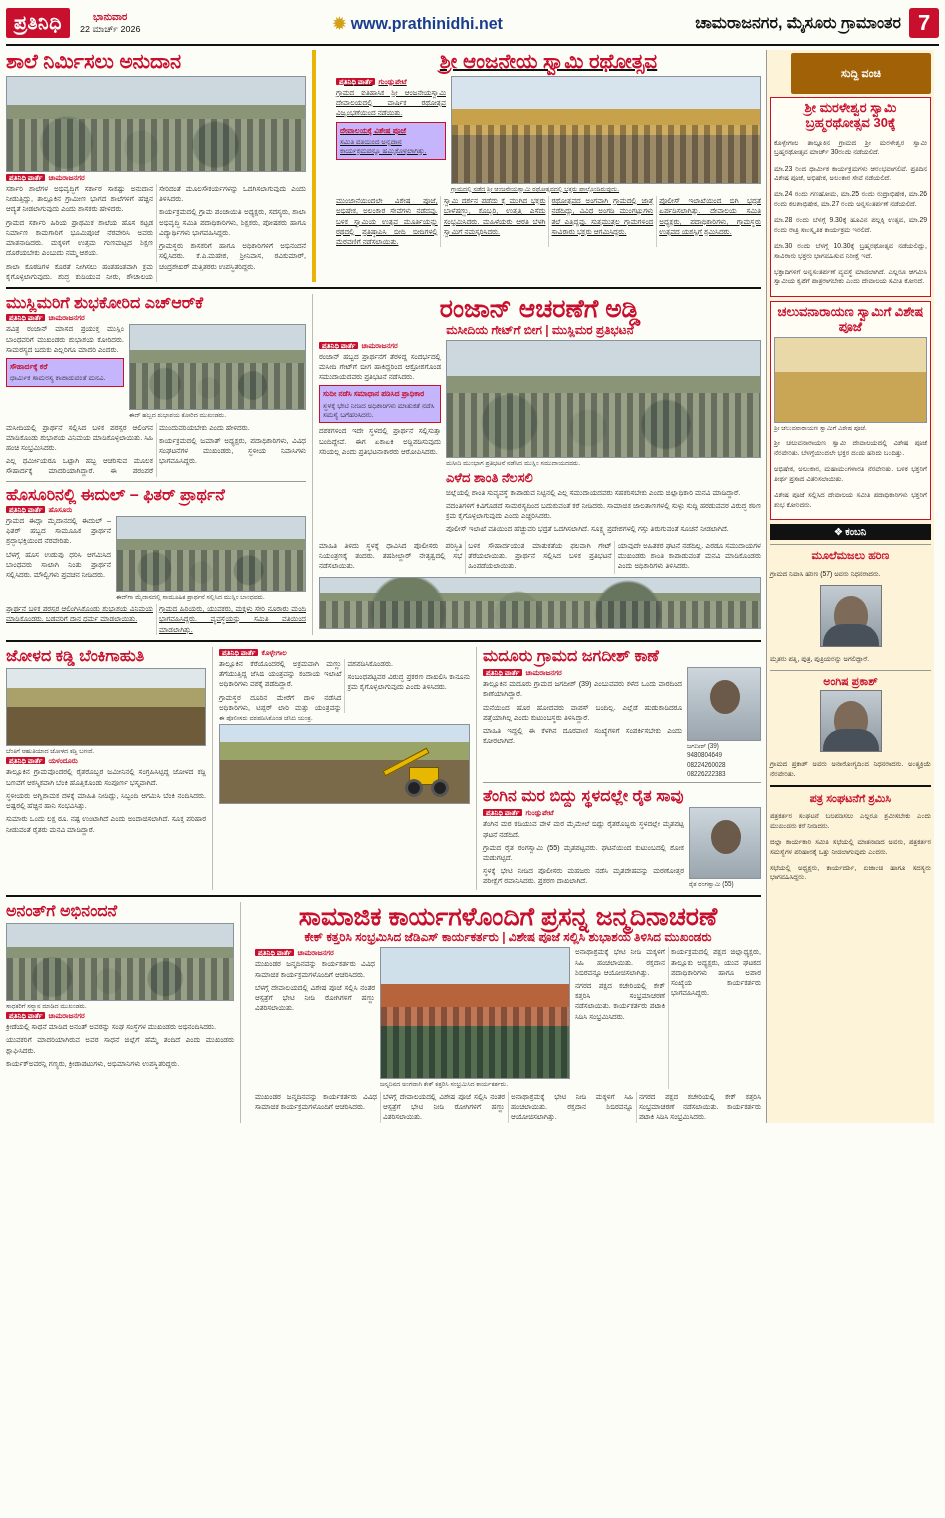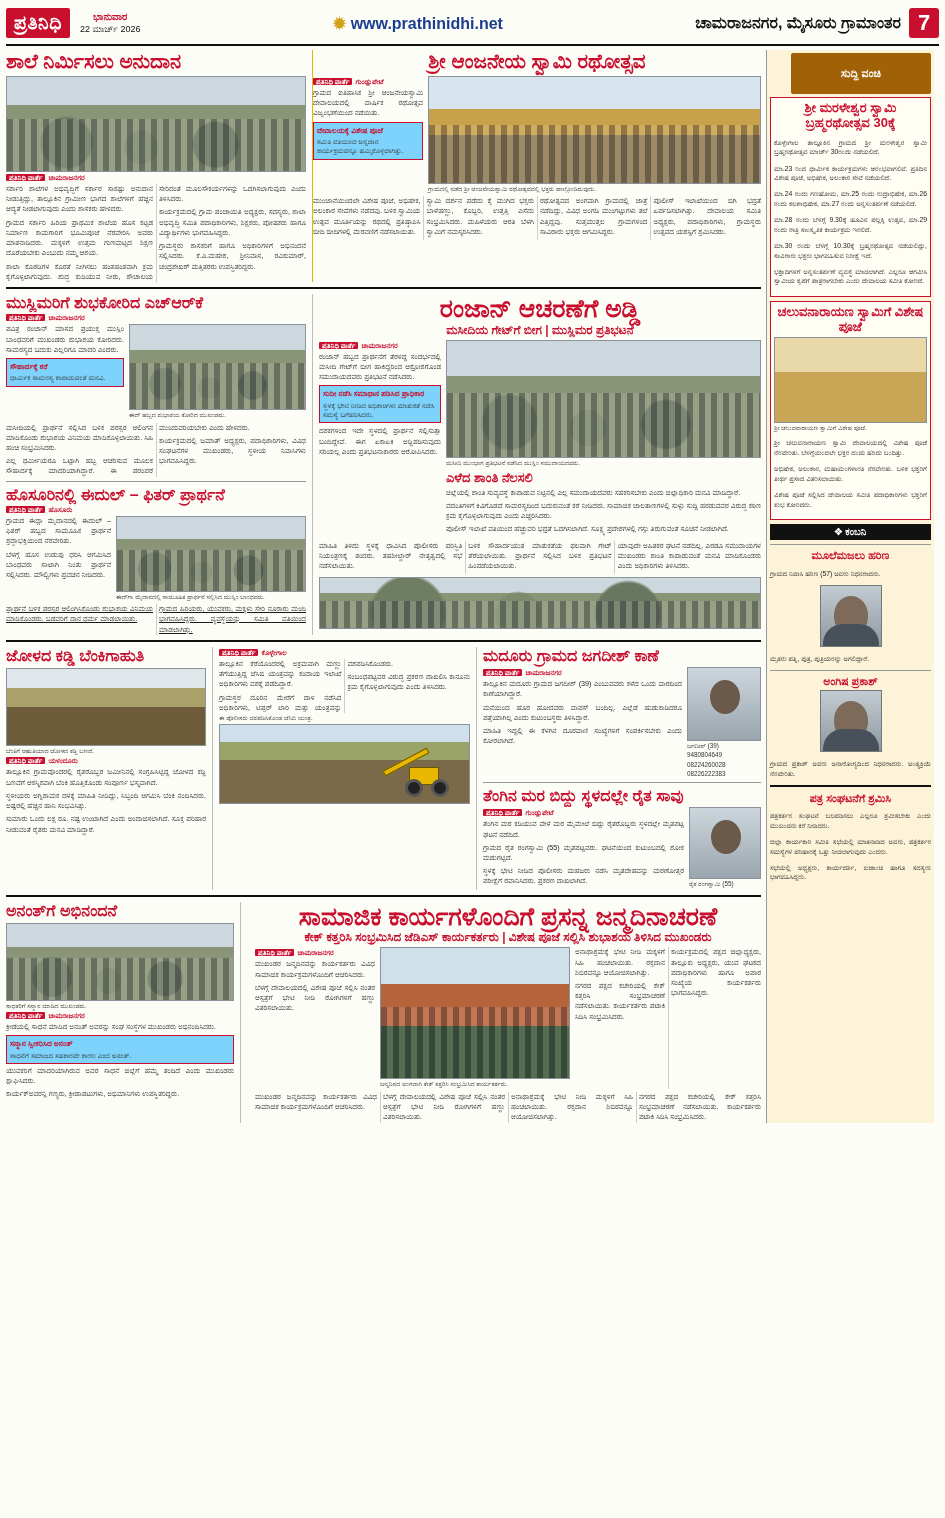--- a/index.html
+++ b/index.html
@@ -54,21 +54,21 @@
   .photo.fire { background:linear-gradient(#dfe7ea 0 25%, #a9a06a 25% 50%, #6d5b3a 50% 100%); }
   .photo.portrait { background:linear-gradient(#cdd6dd,#9aa5ad); }
   .photo.yellow { background:linear-gradient(#e9d9a8 0 40%, #c9a655 40% 100%); }
   .photo.evt { background:linear-gradient(#cfe0ea 0 28%, #b7643d 28% 60%, #3d5a3a 60% 100%); }
   .photo .ppl { position:absolute; bottom:0; left:0; right:0; height:55%;
      background:repeating-linear-gradient(90deg, rgba(40,40,50,.35) 0 6px, rgba(255,255,255,.12) 6px 12px); }
   .photo .head { position:absolute; border-radius:50%; background:#6b5a4a; }
 
   .caption { font-size:6.3px; color:#333; line-height:1.3; margin-top:1px; }
 
-  .boxnote { border:1px solid #c8102e; background:#7dd3fc; font-size:7px; line-height:1.35; padding:3px; color:#333; }
+  .boxnote { border:1px solid #c8102e; background:#c4b5fd; font-size:7px; line-height:1.35; padding:3px; color:#333; }
   .boxnote .bt { color:#c8102e; font-weight:bold; display:block; margin-bottom:1px; font-size:7.5px; }
 
   .col2 { column-count:2; column-gap:6px; column-rule:1px solid #ccc; }
   .col3 { column-count:3; column-gap:6px; column-rule:1px solid #ccc; }
   .col4 { column-count:4; column-gap:6px; column-rule:1px solid #ccc; }
 
   
   .rail-head { background:#a16207; color:#fff; font-size:11px; font-weight:bold; text-align:center; padding:14px 0; border-radius:2px;margin-left:21px; }
   .rail-box { border:1px solid #c8102e; padding:3px; margin-bottom:4px; background:#fffdf4; }
   .rail-title { font-size:13px; font-weight:bold; color:#c8102e; text-align:center; line-height:1.15; }
@@ -123,21 +123,21 @@
           </div>
           <div class="txt col2">
             <p>ಸರ್ಕಾರಿ ಶಾಲೆಗಳ ಅಭಿವೃದ್ಧಿಗೆ ಸರ್ಕಾರ ಸಾಕಷ್ಟು ಅನುದಾನ ನೀಡುತ್ತಿದ್ದು, ತಾಲ್ಲೂಕಿನ ಗ್ರಾಮೀಣ ಭಾಗದ ಶಾಲೆಗಳಿಗೆ ಹೆಚ್ಚಿನ ಆದ್ಯತೆ ನೀಡಲಾಗುವುದು ಎಂದು ಶಾಸಕರು ಹೇಳಿದರು.</p>
             <p>ಗ್ರಾಮದ ಸರ್ಕಾರಿ ಹಿರಿಯ ಪ್ರಾಥಮಿಕ ಶಾಲೆಯ ಹೊಸ ಕಟ್ಟಡ ನಿರ್ಮಾಣ ಕಾಮಗಾರಿಗೆ ಭೂಮಿಪೂಜೆ ನೆರವೇರಿಸಿ ಅವರು ಮಾತನಾಡಿದರು. ಮಕ್ಕಳಿಗೆ ಉತ್ತಮ ಗುಣಮಟ್ಟದ ಶಿಕ್ಷಣ ದೊರೆಯಬೇಕು ಎಂಬುದು ನಮ್ಮ ಆಶಯ.</p>
             <p>ಶಾಲಾ ಕೊಠಡಿಗಳ ಕೊರತೆ ನೀಗಿಸಲು ಹಂತಹಂತವಾಗಿ ಕ್ರಮ ಕೈಗೊಳ್ಳಲಾಗುವುದು. ಶುದ್ಧ ಕುಡಿಯುವ ನೀರು, ಶೌಚಾಲಯ ಸೇರಿದಂತೆ ಮೂಲಸೌಕರ್ಯಗಳನ್ನು ಒದಗಿಸಲಾಗುವುದು ಎಂದು ತಿಳಿಸಿದರು.</p>
             <p>ಕಾರ್ಯಕ್ರಮದಲ್ಲಿ ಗ್ರಾಮ ಪಂಚಾಯಿತಿ ಅಧ್ಯಕ್ಷರು, ಸದಸ್ಯರು, ಶಾಲಾ ಅಭಿವೃದ್ಧಿ ಸಮಿತಿ ಪದಾಧಿಕಾರಿಗಳು, ಶಿಕ್ಷಕರು, ಪೋಷಕರು ಹಾಗೂ ವಿದ್ಯಾರ್ಥಿಗಳು ಭಾಗವಹಿಸಿದ್ದರು.</p>
             <p>ಗ್ರಾಮಸ್ಥರು ಶಾಸಕರಿಗೆ ಹಾಗೂ ಅಧಿಕಾರಿಗಳಿಗೆ ಅಭಿನಂದನೆ ಸಲ್ಲಿಸಿದರು. ಕೆ.ಪಿ.ಮಹೇಶ, ಶ್ರೀನಿವಾಸ, ರವಿಕುಮಾರ್, ಚಂದ್ರಶೇಖರ್ ಮತ್ತಿತರರು ಉಪಸ್ಥಿತರಿದ್ದರು.</p>
           </div>
         </div>
 
-        <div style="width:449px; border-left:1px solid #eab308; padding-left:0;">
+        <div style="width:449px; border-left:4px solid #eab308; padding-left:20px;text-decoration:underline;">
           <div class="hl hl-lg" style="text-align:center;">ಶ್ರೀ ಆಂಜನೇಯ ಸ್ವಾಮಿ ರಥೋತ್ಸವ</div>
           <div style="display:flex; gap:5px; margin-top:3px;">
             <div style="width:110px;">
               <div class="byline">
                 <span class="tag">ಪ್ರತಿನಿಧಿ ವಾರ್ತೆ</span><span>ಗುಂಡ್ಲುಪೇಟೆ</span>
               </div>
               <div class="txt">
                   <p>ಗ್ರಾಮದ ಐತಿಹಾಸಿಕ ಶ್ರೀ ಆಂಜನೇಯಸ್ವಾಮಿ ದೇವಾಲಯದಲ್ಲಿ ವಾರ್ಷಿಕ ರಥೋತ್ಸವ ವಿಜೃಂಭಣೆಯಿಂದ ನಡೆಯಿತು.</p>
                 </div>
               <div class="boxnote" style="margin-top:2px;">
@@ -363,24 +363,20 @@
           <div class="hl hl-md">ಅನಂತ್‌ಗೆ ಅಭಿನಂದನೆ</div>
           <div class="photo crowd" style="height:78px; margin-top:3px;">
               <div class="ppl"></div>
             </div>
           <div class="caption">ಸಾಧಕರಿಗೆ ಸನ್ಮಾನ ಮಾಡಿದ ಮುಖಂಡರು.</div>
           <div class="byline">
             <span class="tag">ಪ್ರತಿನಿಧಿ ವಾರ್ತೆ</span><span>ಚಾಮರಾಜನಗರ</span>
           </div>
           <div class="txt">
             <p>ಕ್ರೀಡೆಯಲ್ಲಿ ಸಾಧನೆ ಮಾಡಿದ ಅನಂತ್ ಅವರನ್ನು ಸಂಘ ಸಂಸ್ಥೆಗಳ ಮುಖಂಡರು ಅಭಿನಂದಿಸಿದರು.</p>
-          </div>
-          <div class="boxnote" style="margin-top:2px;">
-            <span class="bt">ಸನ್ಮಾನ ಸ್ವೀಕರಿಸಿದ ಅನಂತ್</span>
-            <span>ಸಾಧನೆಗೆ ಸಮಾಜದ ಸಹಕಾರವೇ ಕಾರಣ ಎಂದ ಅನಂತ್.</span>
           </div>
           <div class="txt" style="margin-top:2px;">
             <p>ಯುವಕರಿಗೆ ಮಾದರಿಯಾಗಿರುವ ಅವರ ಸಾಧನೆ ಜಿಲ್ಲೆಗೆ ಹೆಮ್ಮೆ ತಂದಿದೆ ಎಂದು ಮುಖಂಡರು ಶ್ಲಾಘಿಸಿದರು.</p>
             <p>ಕಾರ್ಯಕ್ಅವರನ್ಲಿ ಗಣ್ಯರು, ಕ್ರೀಡಾಪಟುಗಳು, ಅಭಿಮಾನಿಗಳು ಉಪಸ್ಥಿತರಿದ್ದರು.</p>
           </div>
         </div>
 
         <div style="width:521px; border-left:1px solid #bbb; padding-left:14px;">
           <div class="hl hl-xl" style="text-align:center;">ಸಾಮಾಜಿಕ ಕಾರ್ಯಗಳೊಂದಿಗೆ ಪ್ರಸನ್ನ ಜನ್ಮದಿನಾಚರಣೆ</div>
           <div class="sub">ಕೇಕ್ ಕತ್ತರಿಸಿ ಸಂಭ್ರಮಿಸಿದ ಜೆಡಿಎಸ್ ಕಾರ್ಯಕರ್ತರು | ವಿಶೇಷ ಪೂಜೆ ಸಲ್ಲಿಸಿ ಶುಭಾಶಯ ತಿಳಿಸಿದ ಮುಖಂಡರು</div>

